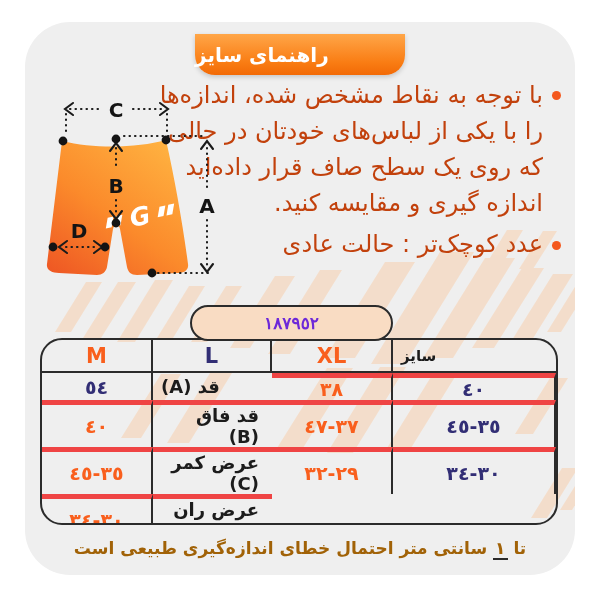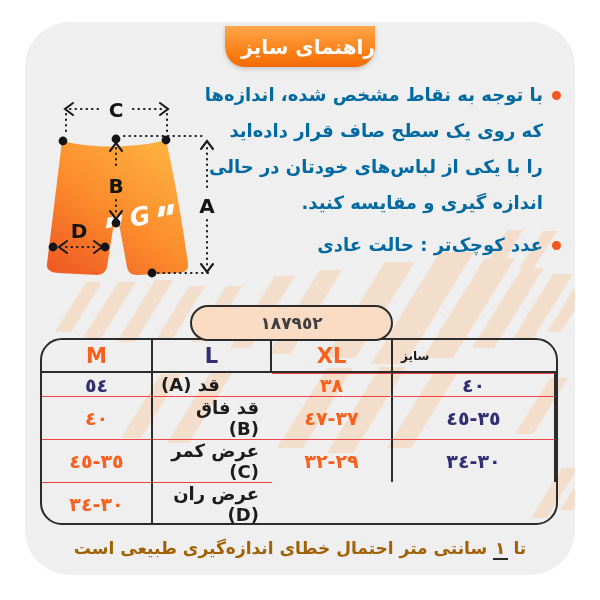--- a/index.html
+++ b/index.html
@@ -7,62 +7,62 @@
     width:600px;height:600px;background:#ffffff;overflow:hidden;position:relative;
     font-family:"DejaVu Sans", sans-serif;
   }
   .card{
     position:absolute;left:25px;top:22px;width:550px;height:553px;
     background:#efefef;border-radius:45px;overflow:hidden;
   }
   .watermark{position:absolute;inset:0;z-index:0;}
   
   .badge{
-    position:absolute;z-index:4;top:4px;left:50%;transform:translateX(-50%);
-    width:150px;height:41px;border-radius:0 0 20px 20px;
+    position:absolute;z-index:4;top:12px;left:50%;transform:translateX(-50%);
+    width:210px;height:41px;border-radius:0 0 20px 20px;
     background:linear-gradient(180deg,#ffa648 0%,#f97c13 70%,#f26a06 100%);
-    display:flex;align-items:center;justify-content:flex-end;
+    display:flex;align-items:center;justify-content:flex-start;
     box-shadow:0 2px 5px rgba(0,0,0,.18);
   }
   .badge span{color:#ffffff;font-size:20px;font-weight:bold;}
   
   .instructions{position:absolute;z-index:2;top:55px;right:14px;direction:rtl;text-align:right;}
   .para{display:flex;gap:9px;}
   .para .dot{width:9px;height:9px;border-radius:50%;background:#f4581e;margin-top:14px;flex:none;}
-  .para .lines>div{font-size:18px;font-weight:bold;color:#0369a1;line-height:36px;white-space:nowrap;}
+  .para .lines>div{font-size:24px;font-weight:normal;color:#c2410c;line-height:36px;white-space:nowrap;}
   .para2{margin-top:6px;}
   .para2 .lines>div{line-height:35px;}
   
   .shorts-svg{position:absolute;z-index:2;left:15px;top:66px;}
   
   .code-pill{
     position:absolute;z-index:3;left:165px;top:283px;width:203px;height:36px;
     background:#f9dcc3;border:2px solid #2b2b2b;border-radius:18px;
     display:flex;align-items:center;justify-content:center;gap:10px;direction:rtl;
     box-sizing:border-box;
   }
   .code-pill .lbl{font-size:17px;font-weight:bold;color:#1c1c1c;}
-  .code-pill .val{font-size:17px;font-weight:bold;color:#404040;}
+  .code-pill .val{font-size:17px;font-weight:bold;color:#6d28d9;font-family:Liberation Serif, serif;}
   
   .size-table{
     position:absolute;z-index:1;left:15px;top:316px;width:518px;height:187px;
     border:2px solid #2b2b2b;border-radius:22px;box-sizing:border-box;
     display:grid;grid-template-columns:111px 119px 121px 1fr;
     grid-template-rows:33px repeat(4,1fr);overflow:hidden;
   }
   .cell{display:flex;align-items:center;justify-content:center;font-weight:bold;box-sizing:border-box;}
   .cell.vline{border-right:2px solid #2b2b2b;}
   .cell.hdr{border-bottom:2px solid #2b2b2b;font-size:21px;}
-  .cell.rsep{border-top:1px solid #ef4444;}
+  .cell.rsep{border-top:5px solid #ef4444;}
   .cell.col0{color:#f95f1d;}
   .cell.col1{color:#322e75;}
   .cell.col2{color:#f95f1d;}
   .cell.col3{color:#1c1c1c;justify-content:flex-end;padding-left:8px;padding-right:13px;direction:rtl;font-size:18px;}
   .cell.val{font-size:19px;direction:ltr;}
-  .cell.hdr.col3{font-size:12px;font-weight:bold;}
+  .cell.hdr.col3{font-size:15px;font-weight:bold;}
   
   .footer-note{
     position:absolute;z-index:2;left:0;top:516px;width:100%;text-align:center;direction:rtl;
     font-size:17px;font-weight:bold;color:#a16207;
   }
   .footer-note .u{border-bottom:2px solid #2b2b2b;padding:0 2px;}
 </style>
 </head>
 <body>
 
@@ -98,22 +98,22 @@
 
   <div class="badge">
     <span>راهنمای سایز</span>
   </div>
 
   <div class="instructions">
     <div class="para">
       <span class="dot"></span>
       <div class="lines">
         <div>با توجه به نقاط مشخص شده، اندازه‌ها</div>
+        <div>را با یکی از لباس‌های خودتان در حالی</div>
         <div>که روی یک سطح صاف قرار داده‌اید</div>
-        <div>را با یکی از لباس‌های خودتان در حالی</div>
         <div>اندازه گیری و مقایسه کنید.</div>
       </div>
     </div>
     <div class="para para2">
       <span class="dot"></span>
       <div class="lines">
         <div>عدد کوچک‌تر : حالت عادی</div>
       </div>
     </div>
   </div>

